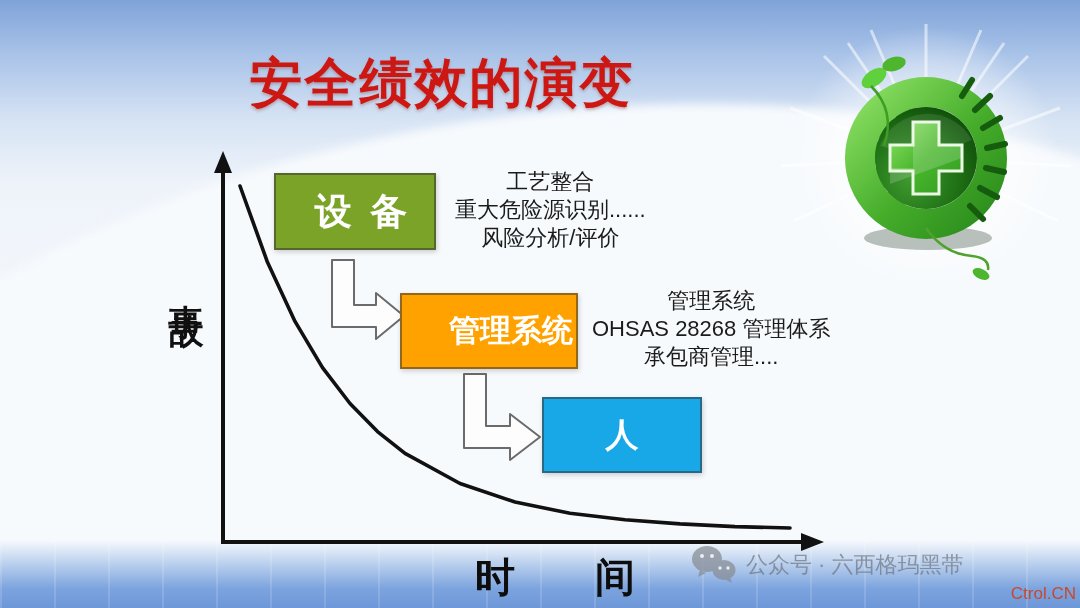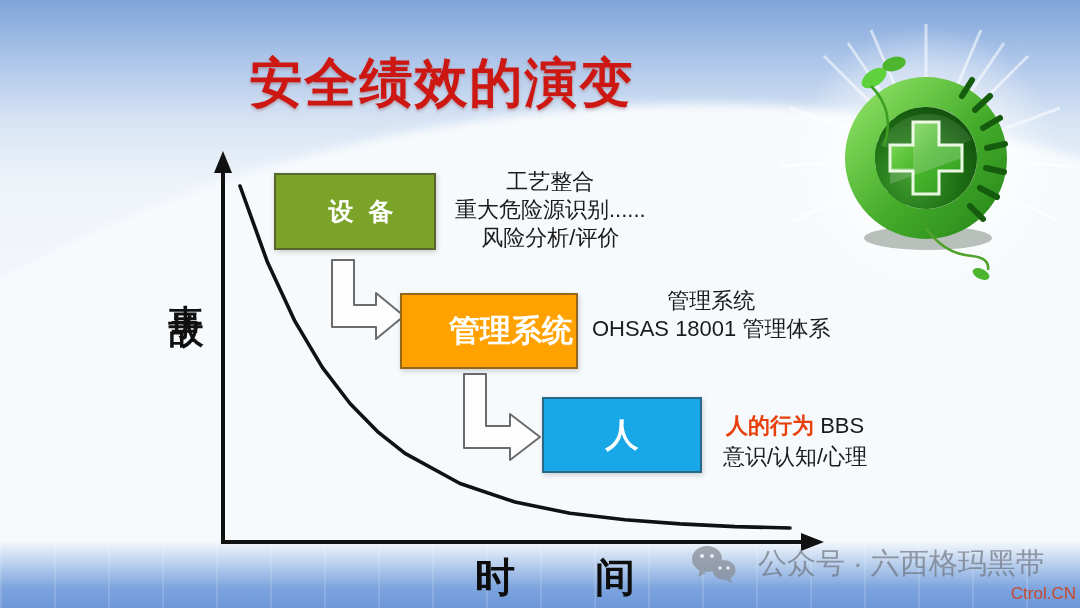--- a/index.html
+++ b/index.html
@@ -35,31 +35,31 @@
   }
   .x-label{
     position:absolute;left:430px;top:550px;width:250px;text-align:center;
     font-size:40px;color:#0d0d0d;font-weight:bold;white-space:pre;
   }
   .stage-box{
     position:absolute;display:flex;align-items:center;justify-content:center;
     color:#fff;font-weight:bold;border:2px solid rgba(55,55,55,.55);
     box-shadow:1px 2px 5px rgba(0,0,0,.18);box-sizing:border-box;
   }
-  .box-equip{left:274px;top:173px;width:162px;height:77px;font-size:25px;word-spacing:8px;padding-left:12px;}
+  .box-equip{left:274px;top:173px;width:162px;height:77px;font-size:37px;word-spacing:8px;padding-left:12px;}
   .box-mgmt{left:400px;top:293px;width:178px;height:76px;font-size:31px;padding-left:44px;}
   .box-human{left:542px;top:397px;width:160px;height:76px;font-size:33px;}
   .notes{position:absolute;color:#1b1b1b;font-size:22px;line-height:28px;white-space:nowrap;text-align:center;}
   .notes-equip{left:455px;top:168px;}
   .notes-mgmt{left:592px;top:287px;}
   .notes-human{left:723px;top:410px;line-height:31px;}
   .hl-red{color:#e8400c;font-weight:bold;}
   .watermark{
-    position:absolute;left:690px;top:544px;display:flex;align-items:flex-start;gap:20px;
-    color:rgba(108,114,124,.68);font-size:29px;white-space:nowrap;
+    position:absolute;left:690px;top:544px;display:flex;align-items:center;gap:8px;
+    color:rgba(108,114,124,.68);font-size:22px;white-space:nowrap;
   }
   .corner-brand{
     position:absolute;right:4px;top:584px;color:#c7492e;font-size:17px;
   }
 </style>
 </head>
 <body>
 
 <div class="slide">
 
@@ -172,27 +172,22 @@
     <span>人</span>
   </div>
 
   <div class="notes notes-equip">
     <div>工艺整合</div>
     <div>重大危险源识别......</div>
     <div>风险分析/评价</div>
   </div>
   <div class="notes notes-mgmt">
     <div>管理系统</div>
-    <div>OHSAS 18001 管理体系</div>
-  </div>
-  <div class="notes notes-human">
-    <div>
-      <span class="hl-red">人的行为</span><span> BBS</span>
-    </div>
-    <div>意识/认知/心理</div>
+    <div>OHSAS 28268 管理体系</div>
+    <div>承包商管理....</div>
   </div>
 
   <div class="watermark">
     <svg width="48" height="42" viewBox="0 0 48 42">
       <g fill="#878c94" opacity=".72">
         <ellipse cx="17" cy="15" rx="15" ry="13"></ellipse>
         <path d="M10 26 l-2 7 8 -4 Z"></path>
         <ellipse cx="34" cy="26" rx="11.5" ry="10"></ellipse>
         <path d="M40 33 l2 6 -7 -3.5 Z"></path>
       </g>

